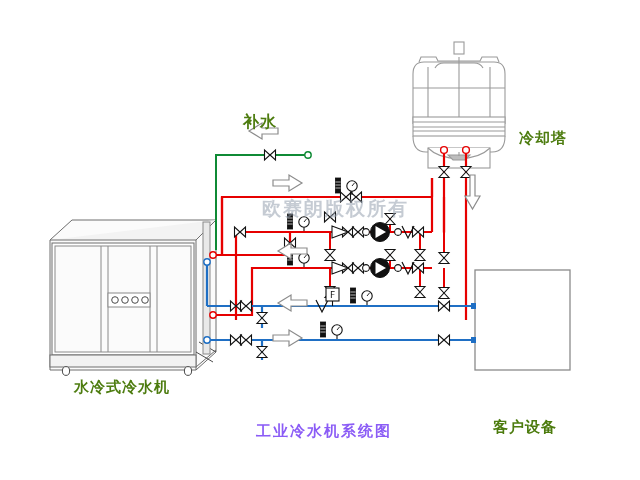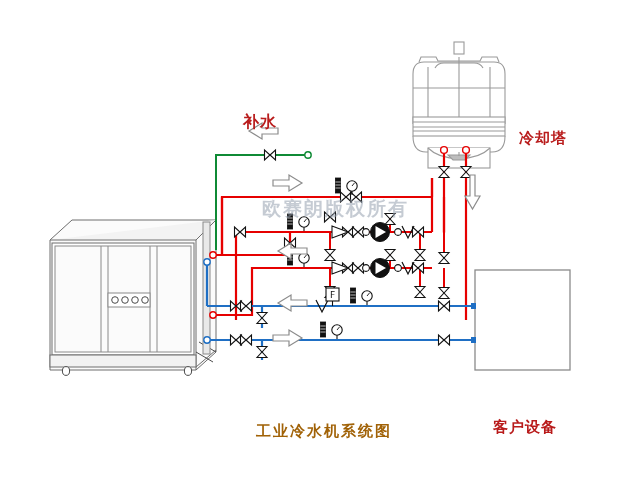--- a/index.html
+++ b/index.html
@@ -1,26 +1,26 @@
 <!DOCTYPE html>
 <html><head>
 <meta charset="utf-8">
 <style>
   html,body{margin:0;padding:0;background:#ffffff;}
   body{width:640px;height:480px;overflow:hidden;
        font-family:"DejaVu Sans","Liberation Sans",sans-serif;}
   #stage{position:relative;width:640px;height:480px;background:#fff;}
   svg#diagram{position:absolute;left:0;top:0;width:640px;height:480px;}
-  .lbl{position:absolute;color:#b91c1c;font-weight:700;
+  .lbl{position:absolute;color:#4d7c0f;font-weight:700;
        font-family:"DejaVu Sans","Liberation Sans",sans-serif;white-space:nowrap;}
   #lbl-makeup{left:243px;top:112px;font-size:16px;letter-spacing:1px;}
   #lbl-tower{left:519px;top:129px;font-size:15px;letter-spacing:1px;text-align:center;}
   #lbl-chiller{left:74px;top:378px;font-size:15px;letter-spacing:1px;}
   #lbl-customer{left:493px;top:373px;font-size:15px;letter-spacing:1px;margin-top:45px;}
-  #lbl-title{left:256px;top:422px;font-size:15px;letter-spacing:2px;color:#a16207;}
+  #lbl-title{left:256px;top:422px;font-size:15px;letter-spacing:2px;color:#8b5cf6;}
   #watermark{position:absolute;left:262px;top:196px;font-size:19px;font-weight:700;
        color:rgba(150,160,175,0.55);letter-spacing:2px;white-space:nowrap;text-align:right;}
 </style>
 </head>
 <body>
 
 <div id="stage">
 
 <svg id="diagram" viewBox="0 0 640 480">
   <defs>
@@ -272,17 +272,18 @@
     <path d="M 273,185 L 273,180 L 289,180 L 289,175 L 302,183 L 289,191 L 289,186 L 273,186 Z"></path>
     <path d="M 307,253 L 307,248 L 291,248 L 291,243 L 278,251 L 291,259 L 291,254 L 307,254 Z"></path>
     <path d="M 470,175 L 475,175 L 475,196 L 480,196 L 472.5,209 L 465,196 L 470,196 Z"></path>
     <path d="M 307,305 L 307,300 L 291,300 L 291,295 L 278,303 L 291,311 L 291,306 L 307,306 Z"></path>
     <path d="M 273,340 L 273,335 L 289,335 L 289,330 L 302,338 L 289,346 L 289,341 L 273,341 Z"></path>
   </g>
 </svg>
 
 <div class="lbl" id="lbl-makeup">补水</div>
 <div class="lbl" id="lbl-tower">冷却塔</div>
+<div class="lbl" id="lbl-chiller">水冷式冷水机</div>
 <div class="lbl" id="lbl-customer">客户设备</div>
 <div class="lbl" id="lbl-title">工业冷水机系统图</div>
 <div id="watermark">欧赛朗版权所有</div>
 
 </div>
 
 </body></html>

